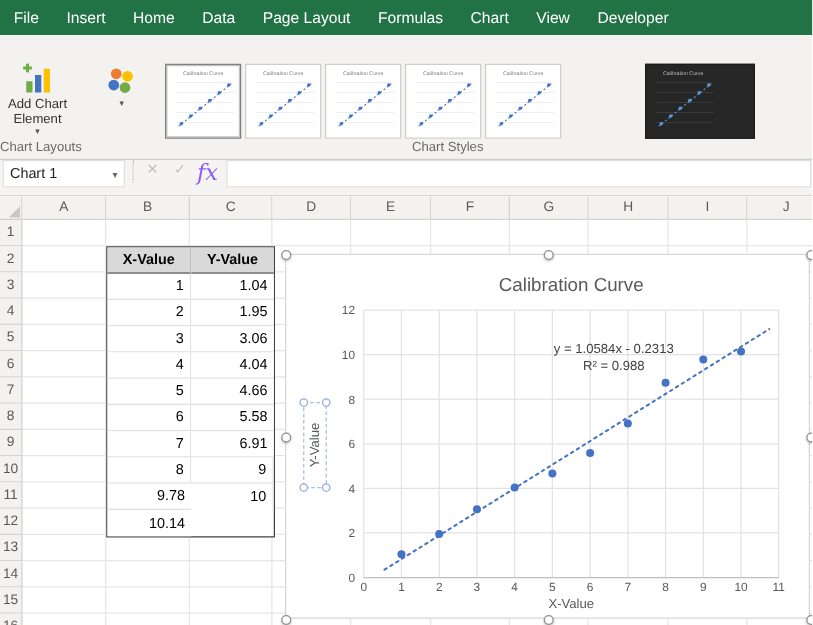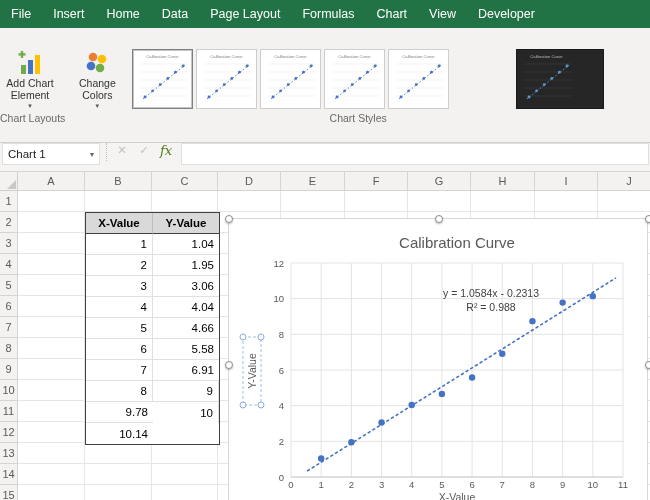--- a/index.html
+++ b/index.html
@@ -5,42 +5,42 @@
   * { margin:0; padding:0; box-sizing:border-box; }
   html,body { width:650px; height:500px; overflow:hidden; }
   body { font-family:"Liberation Sans", sans-serif; background:#fff; }
   .app { position:relative; width:650px; height:500px; overflow:hidden; background:#fff; }
 
   
   .menubar { height:28px; background:#217346; display:flex; align-items:stretch; }
   .tab { color:#fff; font-size:12.5px; padding:0 11px; display:flex; align-items:center; cursor:pointer; white-space:nowrap; }
 
   
-  .ribbon { height:115px; background:#f3f2f1; border-bottom:1px solid #d2d0ce; display:flex; align-items:center; }
+  .ribbon { height:100px; background:#f3f2f1; border-bottom:1px solid #d2d0ce; display:flex; align-items:flex-end; }
   .rgroup { display:flex; flex-direction:column; }
   .rgroup-body { flex:1; display:flex; align-items:flex-start; padding:4px 2px 0 2px; }
   .rgroup-label { font-size:10.5px; color:#696969; text-align:center; padding:1px 0 3px; }
   .vdiv { width:1px; background:#d8d6d4; margin:5px 0; }
   .bigbtn { width:56px; display:flex; flex-direction:column; align-items:center; font-size:10.5px; color:#333;
             padding:2px 0; cursor:pointer; text-align:center; line-height:1.15; }
   .bigbtn .icon { height:28px; display:flex; align-items:center; }
   .caret { font-size:7px; color:#555; line-height:1; margin-top:1px; }
   .gallery { display:flex; gap:3px; padding-top:2px; margin-left:6px; }
   .thumb { width:61px; height:60px; background:#fff; border:1px solid #cfcecd; cursor:pointer; overflow:hidden; }
   .thumb.selected { border-color:#808080; box-shadow:inset 0 0 0 1px #c4c4c4; }
   .thumb.dark { width:88px; margin-left:64px; background:#262626; border-color:#1a1a1a; }
 
   
   .formula-row { height:29px; background:#f5f4f3; border-bottom:1px solid #d6d4d2; display:flex; align-items:flex-start; }
   .name-box { width:98px; height:22px; background:#fff; border:1px solid #e1dfdd; margin-left:2px; display:flex;
               align-items:center; padding:0 5px; font-size:11.5px; color:#222; cursor:pointer; }
   .name-caret { margin-left:auto; font-size:8px; color:#666; }
   .dotsep { height:18px; border-left:1px dotted #bdbbb9; margin:0 4px 0 6px; }
   .fxbtn { width:22px; text-align:center; font-size:11.5px; color:#c3c1bf; cursor:default; }
-  .fxbtn.fx { color:#4d7c0f; font-style:italic; font-family:"DejaVu Serif", serif; font-size:13px; cursor:pointer; }
+  .fxbtn.fx { color:#8b5cf6; font-style:italic; font-family:"DejaVu Serif", serif; font-size:18px; cursor:pointer; }
   .formula-input { flex:1; height:22px; background:#fff; border:1px solid #e1dfdd; margin:0 1px 0 4px; font-size:11.5px; }
 
   
   .sheet { position:relative; width:650px; height:343px; background:#fff; overflow:hidden; }
   .corner { position:absolute; left:0; top:0; width:18px; height:19px; background:#f3f2f1;
             border-right:1px solid #cfcfcf; border-bottom:1px solid #cfcfcf; }
   .corner::after { content:""; position:absolute; right:1px; bottom:1px; border-left:9px solid transparent;
                    border-bottom:9px solid #c8c8c8; }
   .colhead, .rowhead { position:absolute; background:#f3f2f1; color:#5a5a5a; font-size:11px; display:flex;
                        align-items:center; justify-content:center; border-right:1px solid #d4d4d4;
@@ -105,21 +105,20 @@
       <div class="rgroup-body">
         <div class="bigbtn" style="width:58px;">
           <span class="icon">
             <svg width="26" height="26" viewBox="0 0 26 26">
               <circle cx="9" cy="7" r="4.3" fill="#ed7d31"></circle>
               <circle cx="18" cy="9" r="4.3" fill="#ffc000"></circle>
               <circle cx="7" cy="16" r="4.3" fill="#4472c4"></circle>
               <circle cx="16" cy="18" r="4.3" fill="#70ad47"></circle>
             </svg>
           </span>
-          <span>Change Colors</span>
           <span class="caret">▾</span>
         </div>
         <div class="gallery" id="gallery">
             <div class="thumb selected"><svg width="59" height="58" viewBox="0 0 59 58">
 
     <text x="29.5" y="8" font-size="4.2" fill="#7f7f7f" text-anchor="middle" font-family="Liberation Sans, sans-serif">Calibration Curve</text>
     <line x1="8" y1="14" x2="54" y2="14" stroke="#ececec" stroke-width="0.7"></line>
                 <line x1="8" y1="22" x2="54" y2="22" stroke="#ececec" stroke-width="0.7"></line>
                 <line x1="8" y1="30" x2="54" y2="30" stroke="#ececec" stroke-width="0.7"></line>
                 <line x1="8" y1="38" x2="54" y2="38" stroke="#ececec" stroke-width="0.7"></line>

